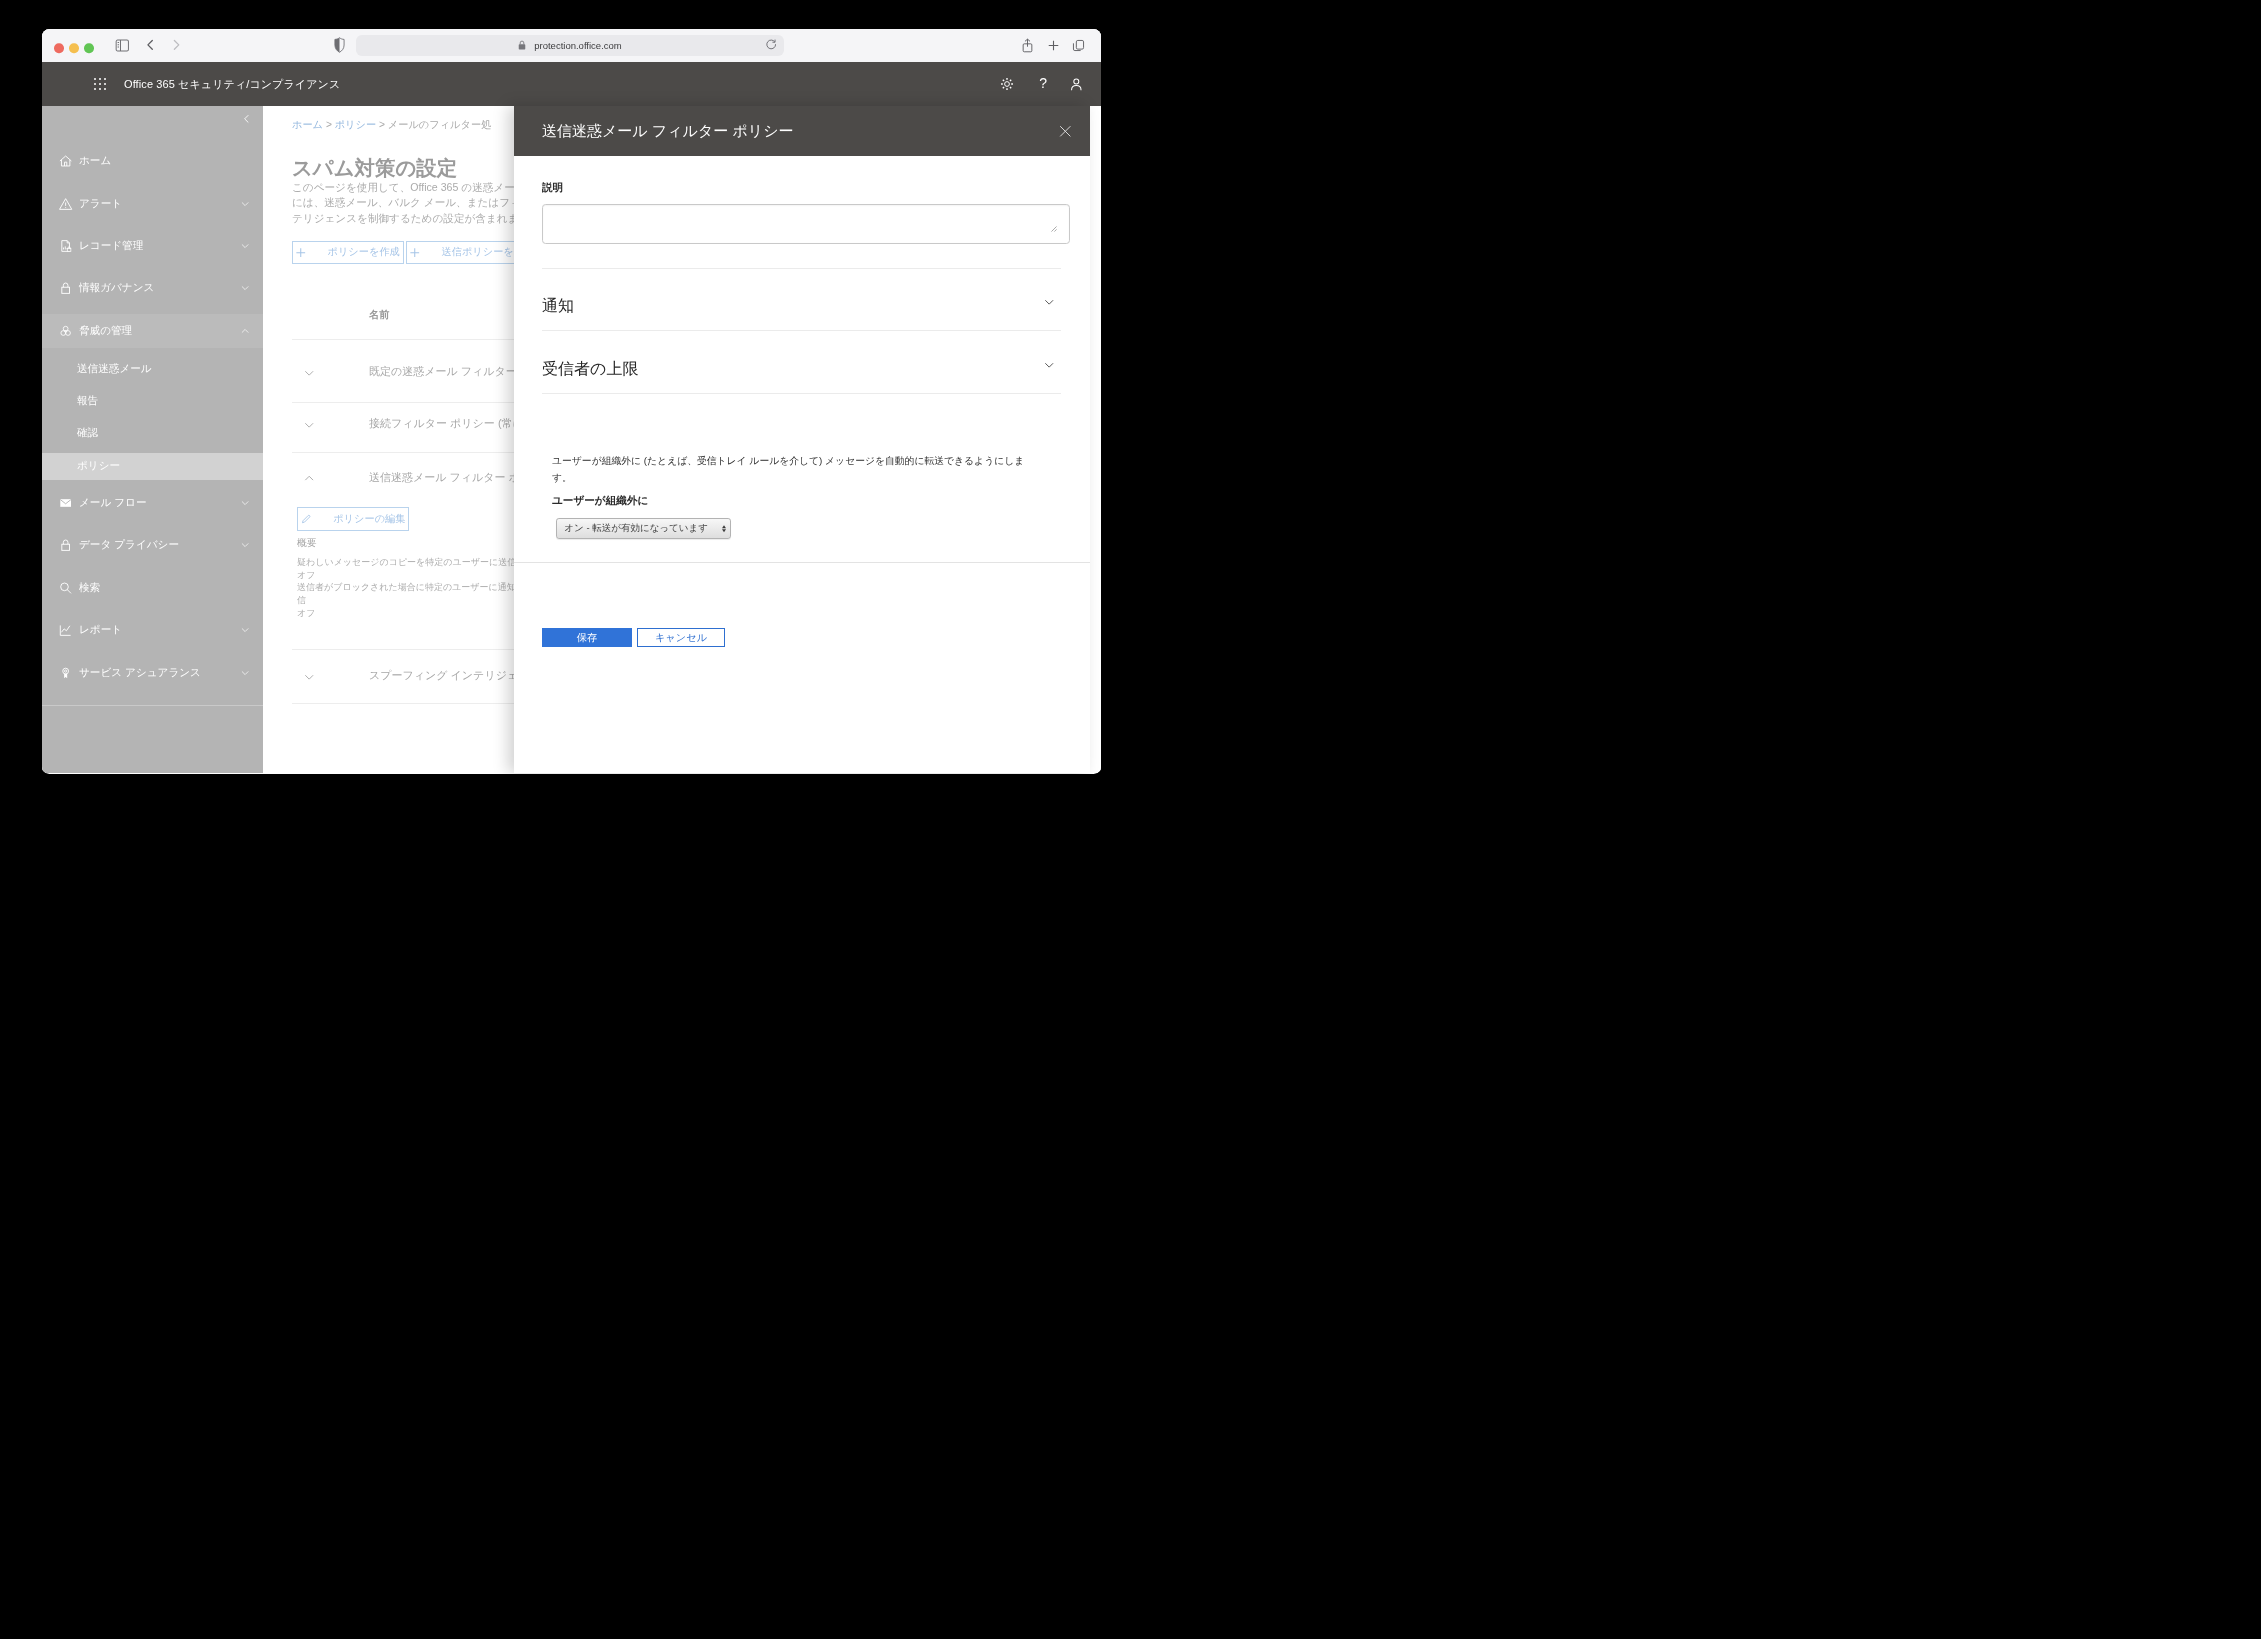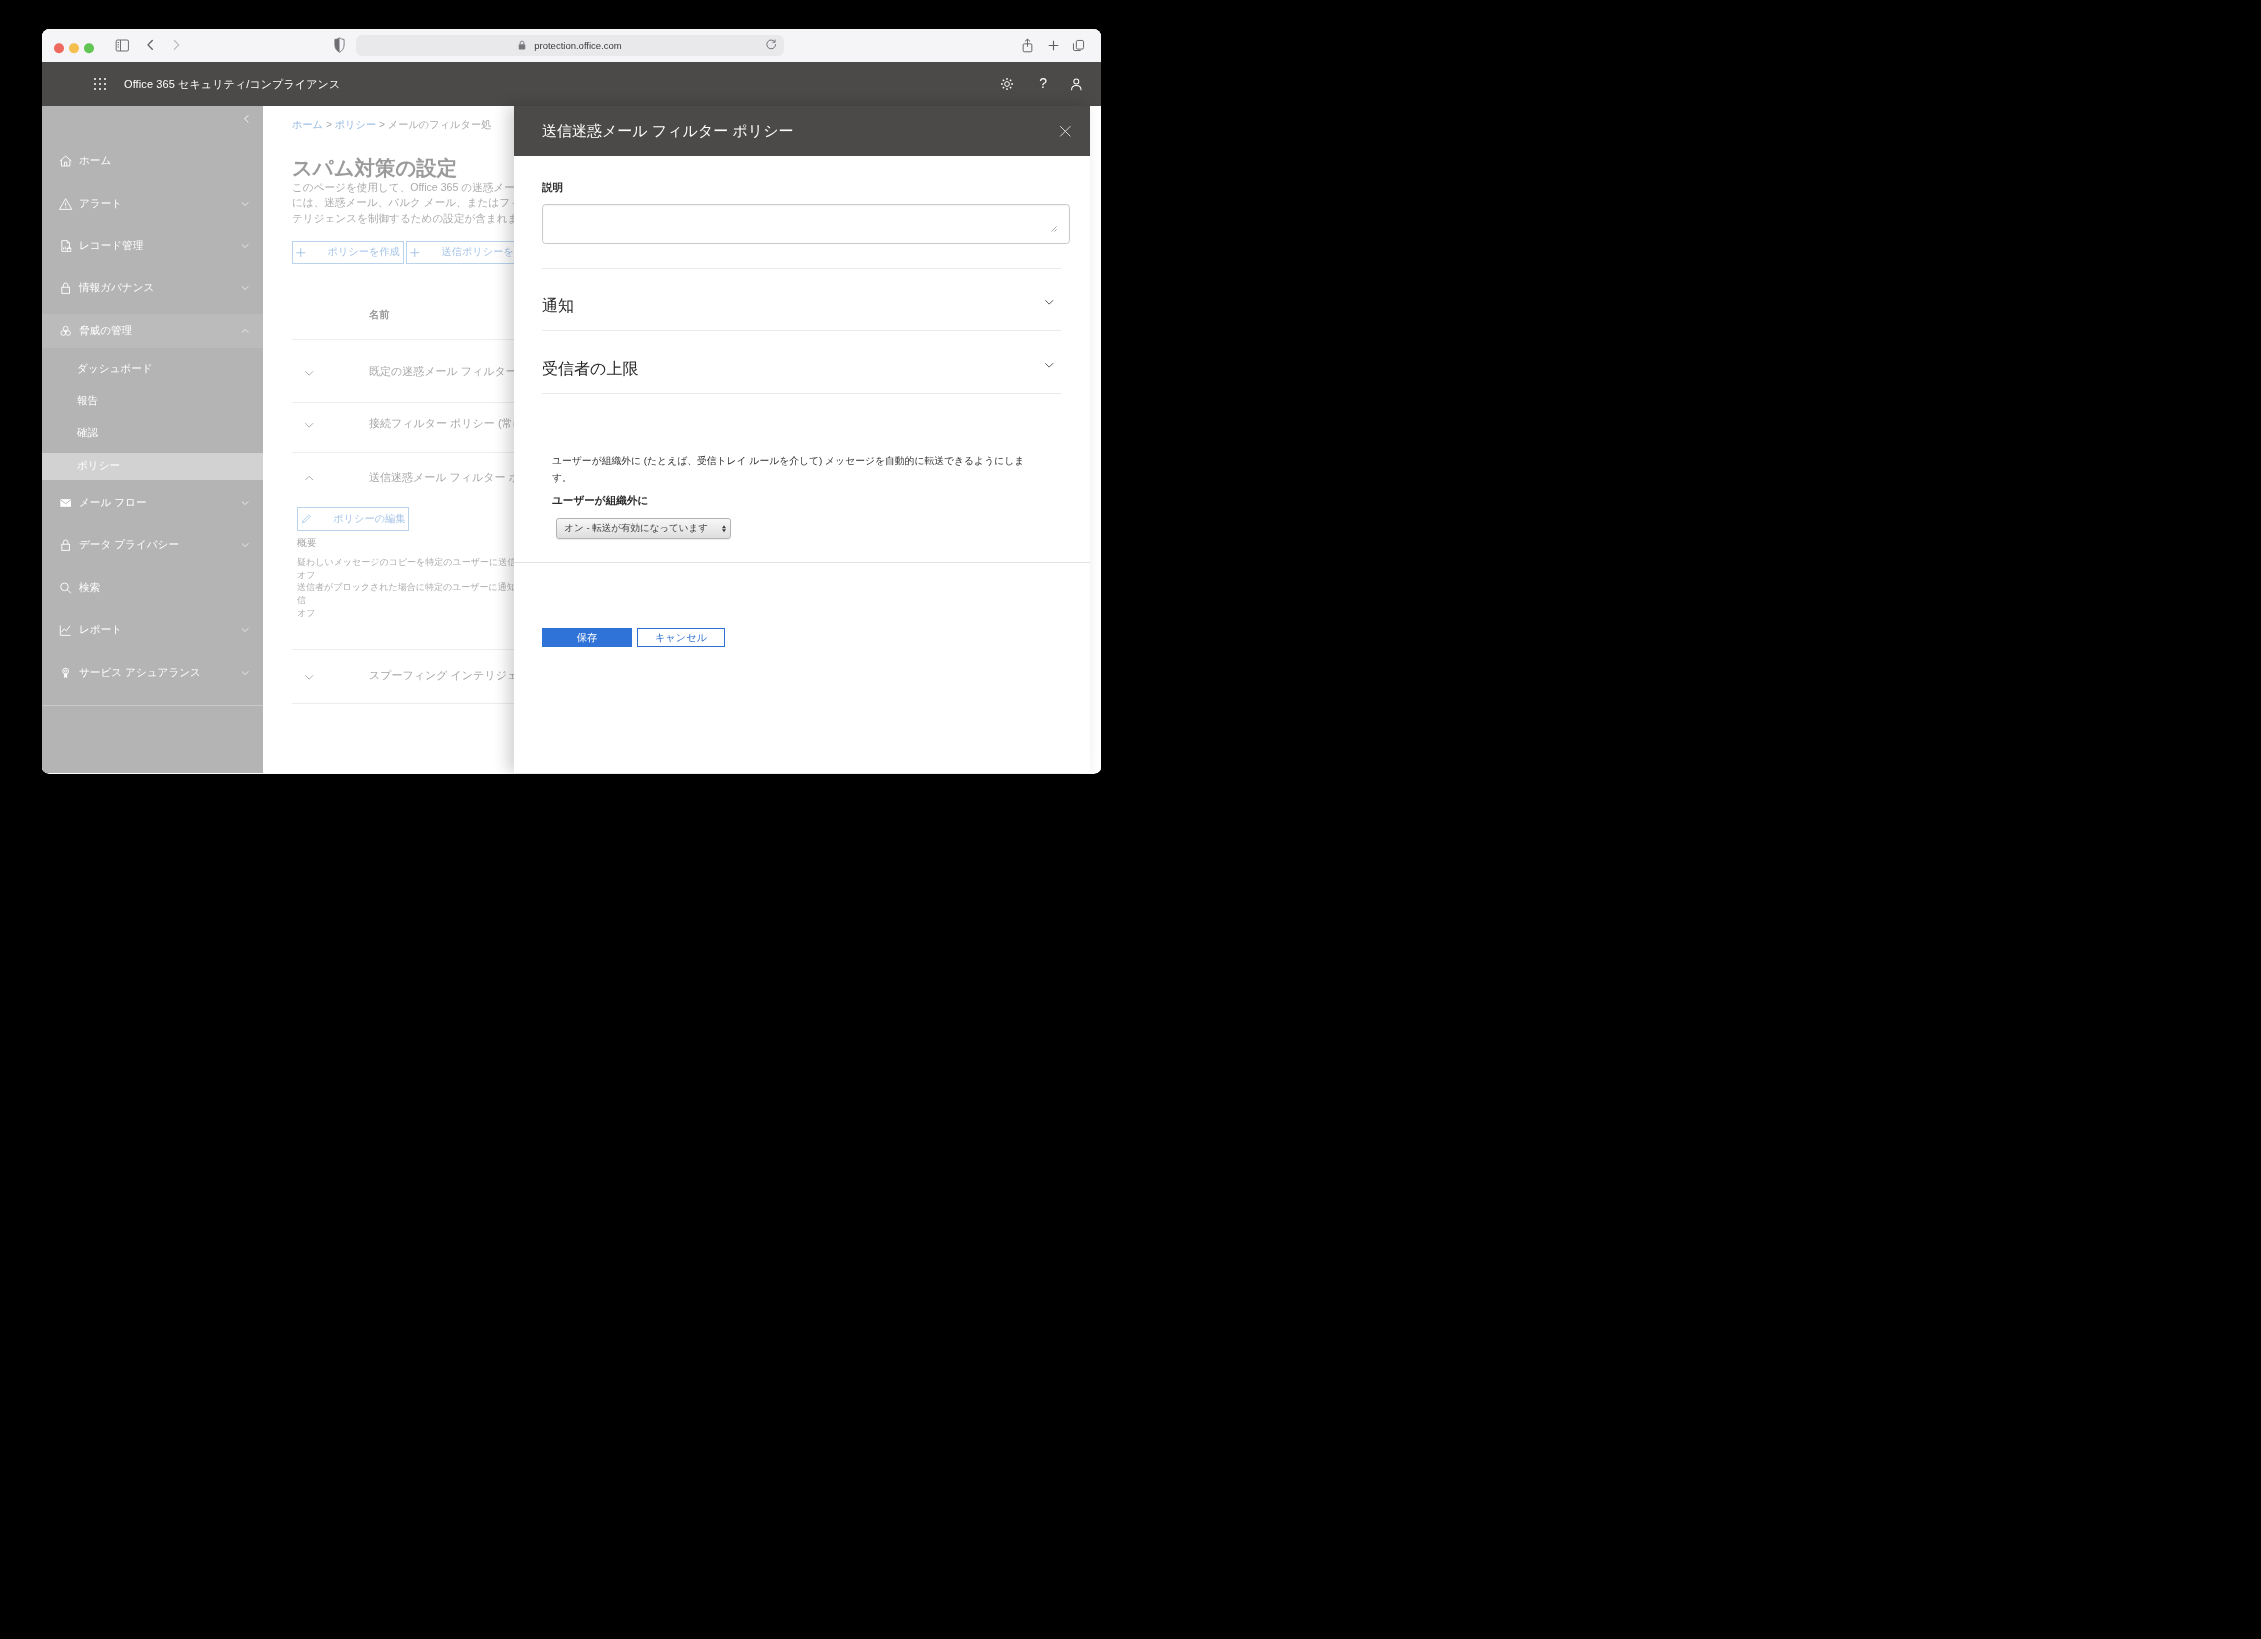--- a/index.html
+++ b/index.html
@@ -267,21 +267,21 @@
         </span>
         <span class="s-label">脅威の管理</span>
         <span class="s-chev">
           <svg width="10.2" height="10.2" viewBox="0 0 16 16" fill="none" stroke="#fff" stroke-width="1.1">
               <polyline points="3,10.5 8,5.5 13,10.5"></polyline>
             </svg>
         </span>
       </div>
 
       <div class="side-item sub" style="top:247px;">
-        <span class="s-label">ダッシュボード</span>
+        <span class="s-label">送信迷惑メール</span>
       </div>
       <div class="side-item sub" style="top:279px;">
         <span class="s-label">報告</span>
       </div>
       <div class="side-item sub" style="top:311px;">
         <span class="s-label">確認</span>
       </div>
       <div class="side-item sub" style="top:344px;">
         <span class="s-label">ポリシー</span>
       </div>

